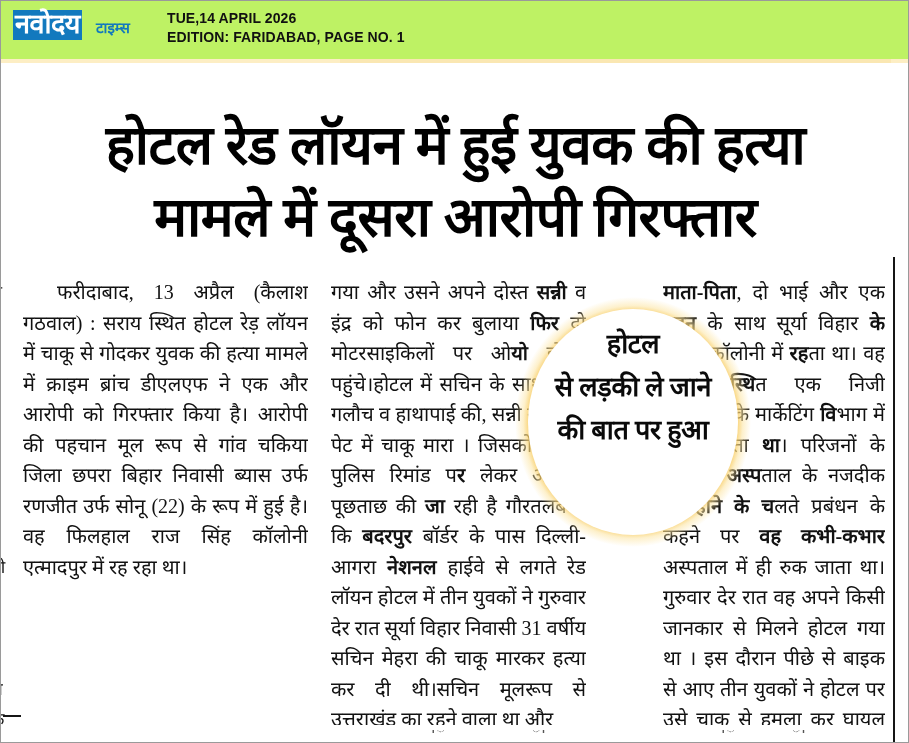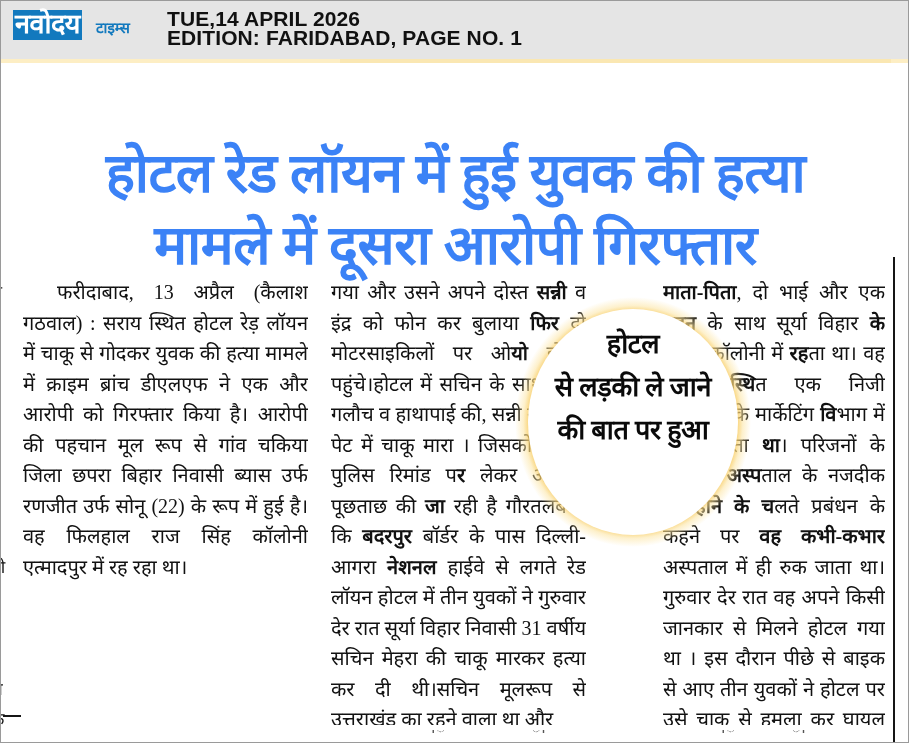--- a/index.html
+++ b/index.html
@@ -24,21 +24,21 @@
     border: 1px solid #9a9a9a;
     box-sizing: border-box;
     overflow: hidden;
   }
 
   
   #masthead {
     position: absolute;
     left: 0; top: 0;
     width: 909px; height: 58px;
-    background: #e5e5e5;
+    background: #bef264;
     text-decoration: underline;
   }
   #logo {
     position: absolute;
     left: 12px; top: 9px;
     height: 30px;
     display: flex;
     align-items: baseline;
     color: #1279be;
     white-space: nowrap;
@@ -60,50 +60,50 @@
     line-height: 1;
     margin-left: 1px;
     color: #1279be;
     padding-left: 13px;
   }
   #edition-block {
     position: absolute;
     left: 166px; top: 8px;
     font-family: "Liberation Sans", "DejaVu Sans", sans-serif;
     font-weight: bold;
-    font-size: 21px;
+    font-size: 14px;
     line-height: 19px;
     color: #111111;
     letter-spacing: 0.1px;
   }
   #yellow-band {
     position: absolute;
     left: 0; top: 58px;
     width: 909px; height: 4px;
     background: #fdeec4;
   }
   #yellow-band-right {
     position: absolute;
     left: 339px; top: 58px;
     width: 551px; height: 4px;
     background: #fae7b2;
   }
 
   
   #headline {
     position: absolute;
-    left: 16px; top: 100px;
+    left: 16px; top: 72px;
     width: 877px;
     text-align: center;
     font-family: "Liberation Serif", "DejaVu Serif", serif;
     font-weight: bold;
     font-size: 55px;
     line-height: 72px;
     letter-spacing: -0.5px;
-    color: #3b82f6;
+    color: #000000;
   }
   #headline .hl-line { display: block; white-space: nowrap; }
 
   
   #body-area {
     position: absolute;
     left: 0; top: 276px;
     width: 909px; height: 448px;
     overflow: hidden;
   }

